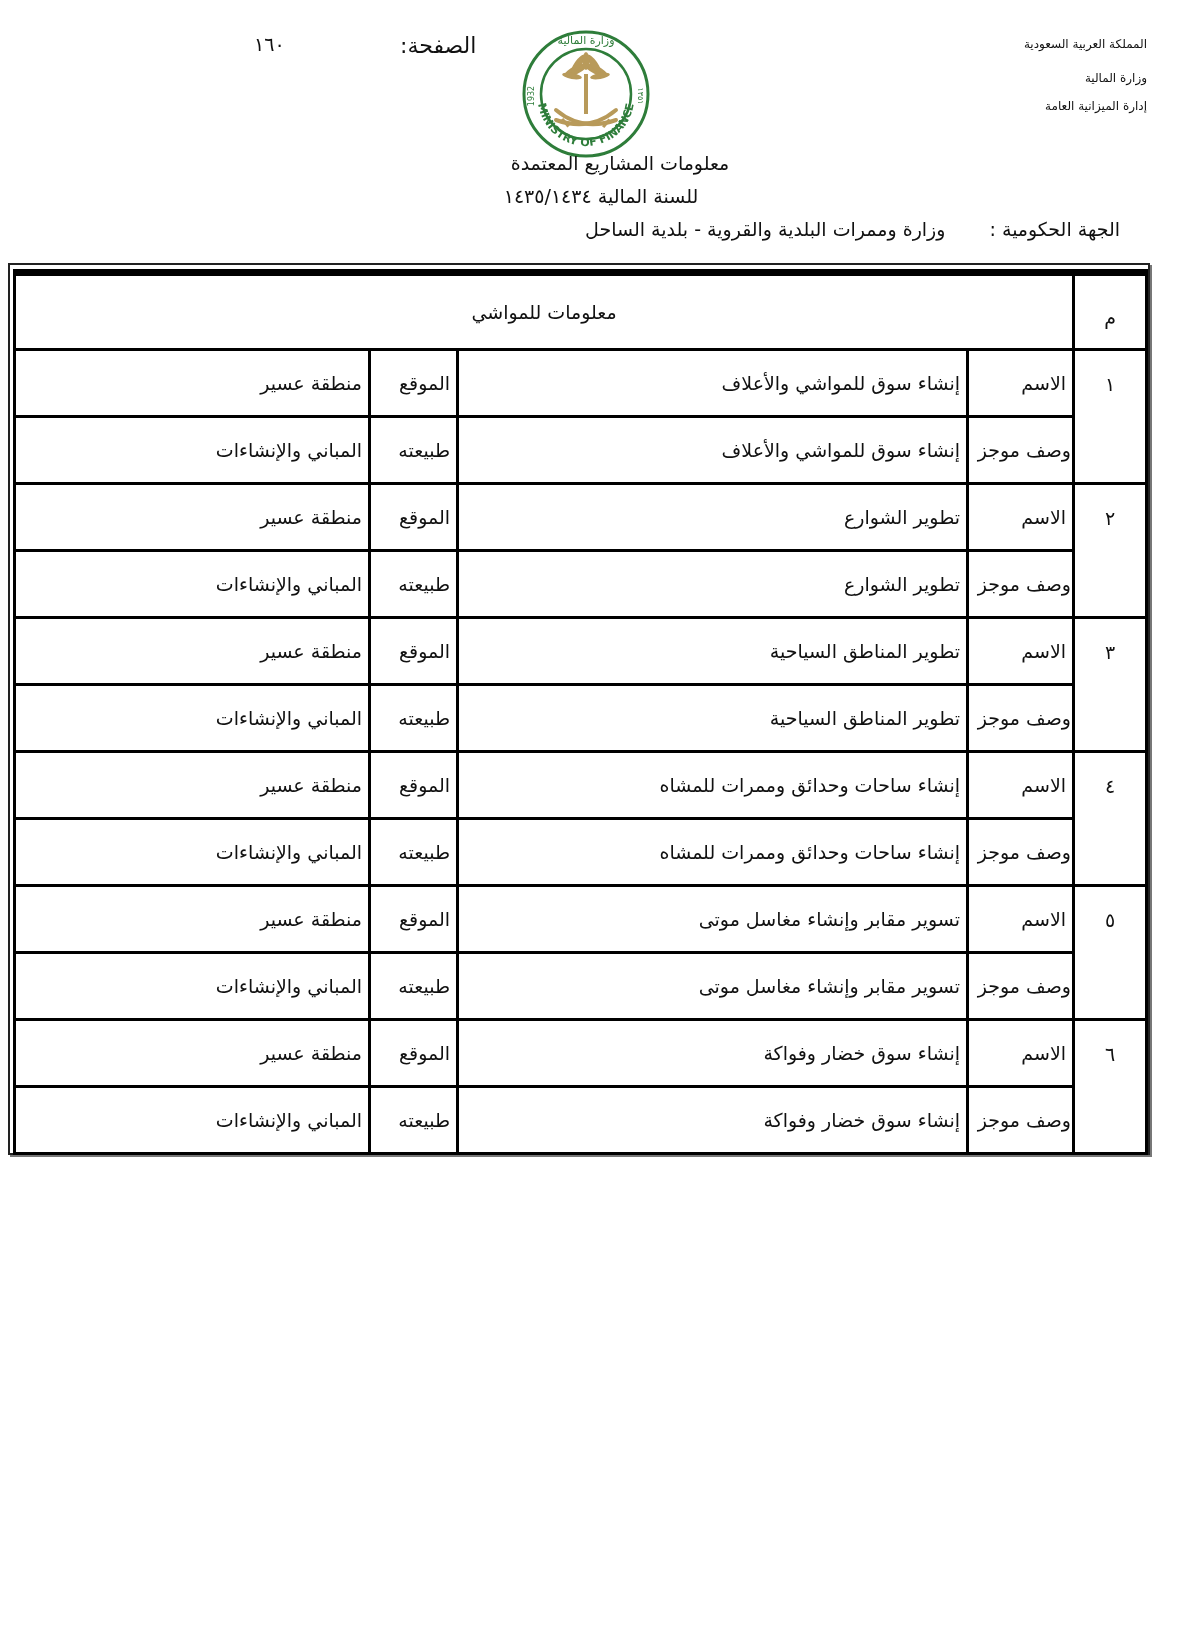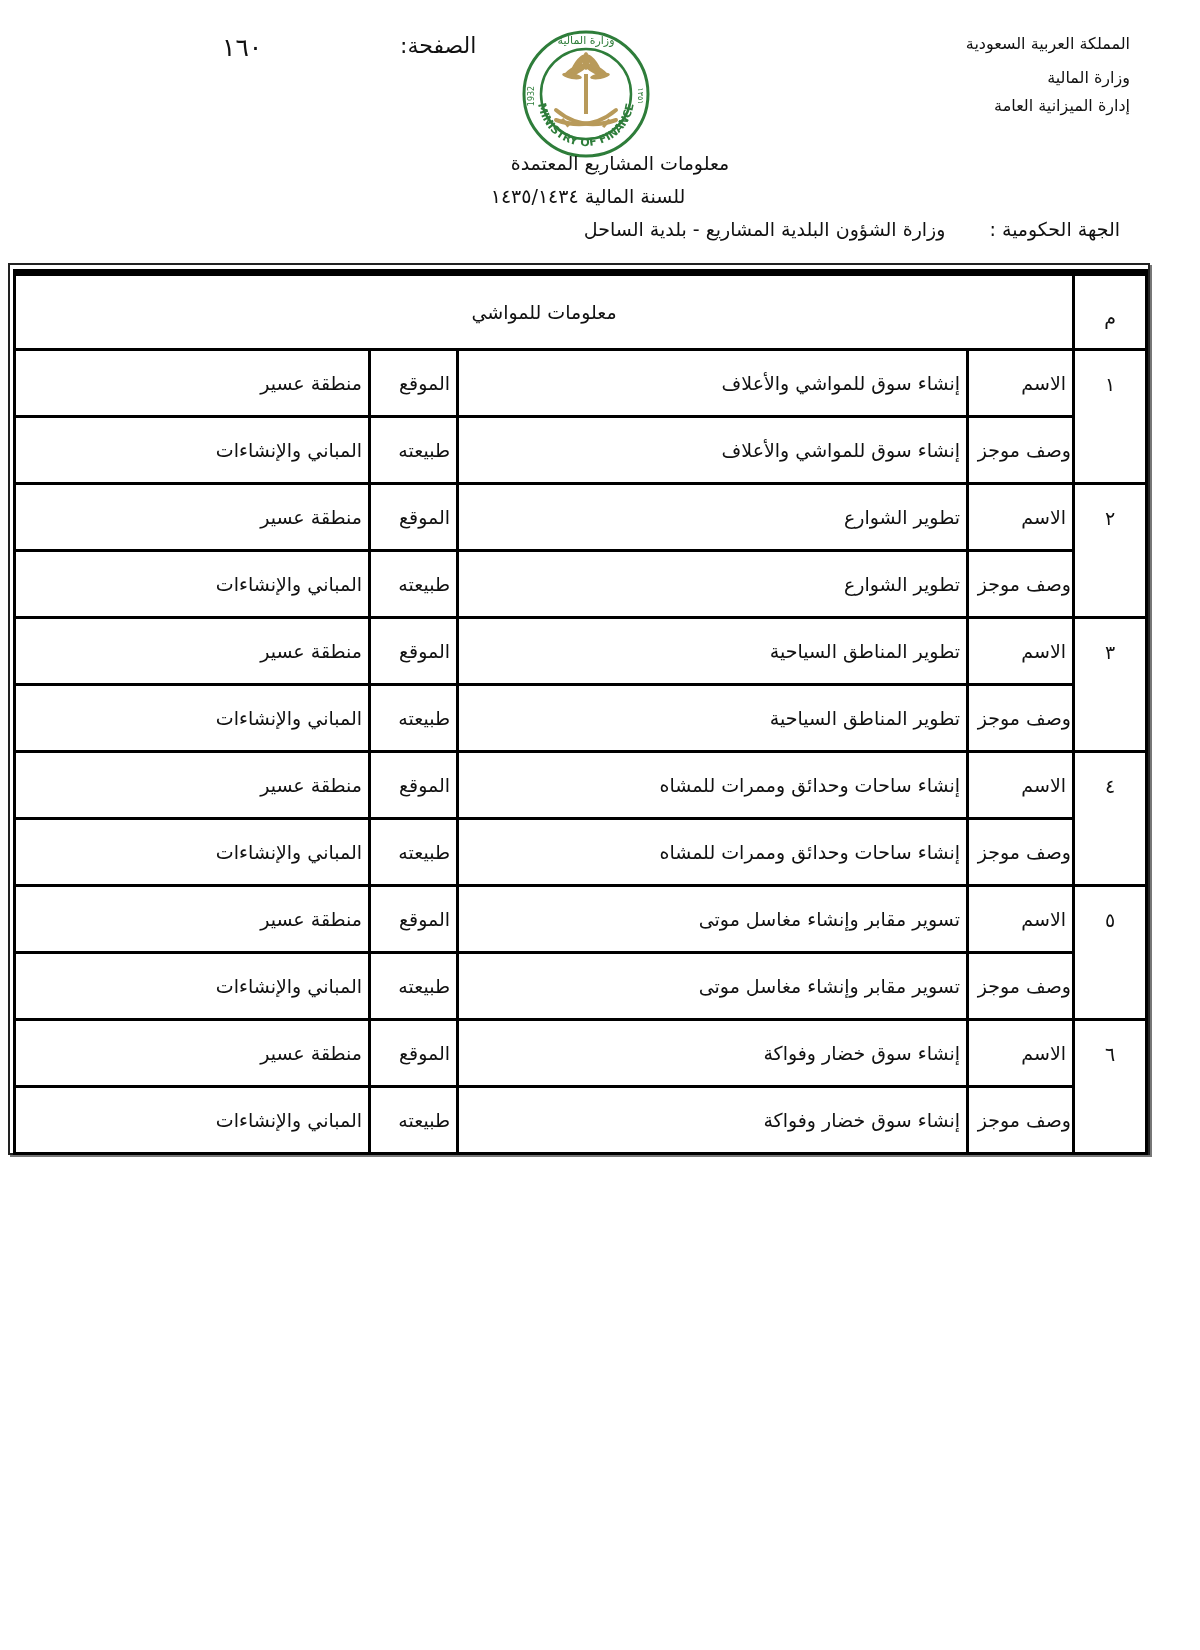--- a/index.html
+++ b/index.html
@@ -1,26 +1,26 @@
 <!DOCTYPE html>
 <html><head>
 <meta charset="utf-8">
 <style>
   html, body { margin:0; padding:0; background:#ffffff; }
   body { width:1200px; height:1650px; position:relative; overflow:hidden;
          font-family:"DejaVu Sans", sans-serif; color:#111; }
   .abs { position:absolute; }
-  .hdr-right { right:70px; top:30px; text-align:right; direction:rtl; font-size:16px; line-height:28px; }
+  .hdr-right { right:53px; top:30px; text-align:right; direction:rtl; font-size:12px; line-height:28px; }
   .hdr-right div { white-space:nowrap; }
   .page-label { left:400px; top:33px; direction:rtl; font-size:22px; }
-  .page-num { left:222px; top:33px; font-size:25px; direction:rtl; }
+  .page-num { left:254px; top:33px; font-size:19px; direction:rtl; }
   .logo { left:520px; top:28px; width:132px; height:132px; }
   .title1 { left:0; width:1200px; top:152px; text-align:center; font-size:19px; direction:rtl; padding-left:0; }
   .title1 span, .title2 span { display:inline-block; margin-left:40px; }
-  .title2 { left:0; width:1136px; top:185px; text-align:center; font-size:19px; direction:rtl; }
+  .title2 { left:13px; width:1136px; top:185px; text-align:center; font-size:19px; direction:rtl; }
   .agency { right:80px; top:218px; direction:rtl; font-size:19px; white-space:nowrap; }
   .agency .lbl { margin-left:38px; }
 
   .table-outer { left:8px; top:263px; width:1138px; height:888px; border:2px solid #222;
                  box-shadow: 2px 2px 0 #777; }
   table.grid { position:absolute; left:3px; top:4px; width:1132px; height:880px;
                border-collapse:collapse; direction:rtl; table-layout:fixed; }
   table.grid td { border:3px solid #000; padding:0 6px; font-size:19px; vertical-align:middle; white-space:nowrap; overflow:hidden; }
   table.grid tr.head td { height:62px; border-top:7px solid #000; }
   table.grid tr.sub td { height:64px; }
@@ -75,21 +75,21 @@
     <rect x="44" y="90" width="3" height="10" fill="#b89a5a" transform="rotate(-40 45 95)"></rect>
     <rect x="85" y="90" width="3" height="10" fill="#b89a5a" transform="rotate(40 86 95)"></rect>
   </svg>
 </div>
 
 <div class="abs title1"><span>معلومات المشاريع المعتمدة</span></div>
 <div class="abs title2"><span>للسنة المالية ١٤٣٥/١٤٣٤</span></div>
 
 <div class="abs agency">
   <span class="lbl">الجهة الحكومية :</span>
-  <span>وزارة الشؤون البلدية المشاريع - بلدية الساحل</span>
+  <span>وزارة وممرات البلدية والقروية - بلدية الساحل</span>
 </div>
 
 <div class="abs table-outer">
   <table class="grid">
     <colgroup>
       <col style="width:73px">
       <col style="width:106px">
       <col style="width:510px">
       <col style="width:88px">
       <col style="width:355px">

